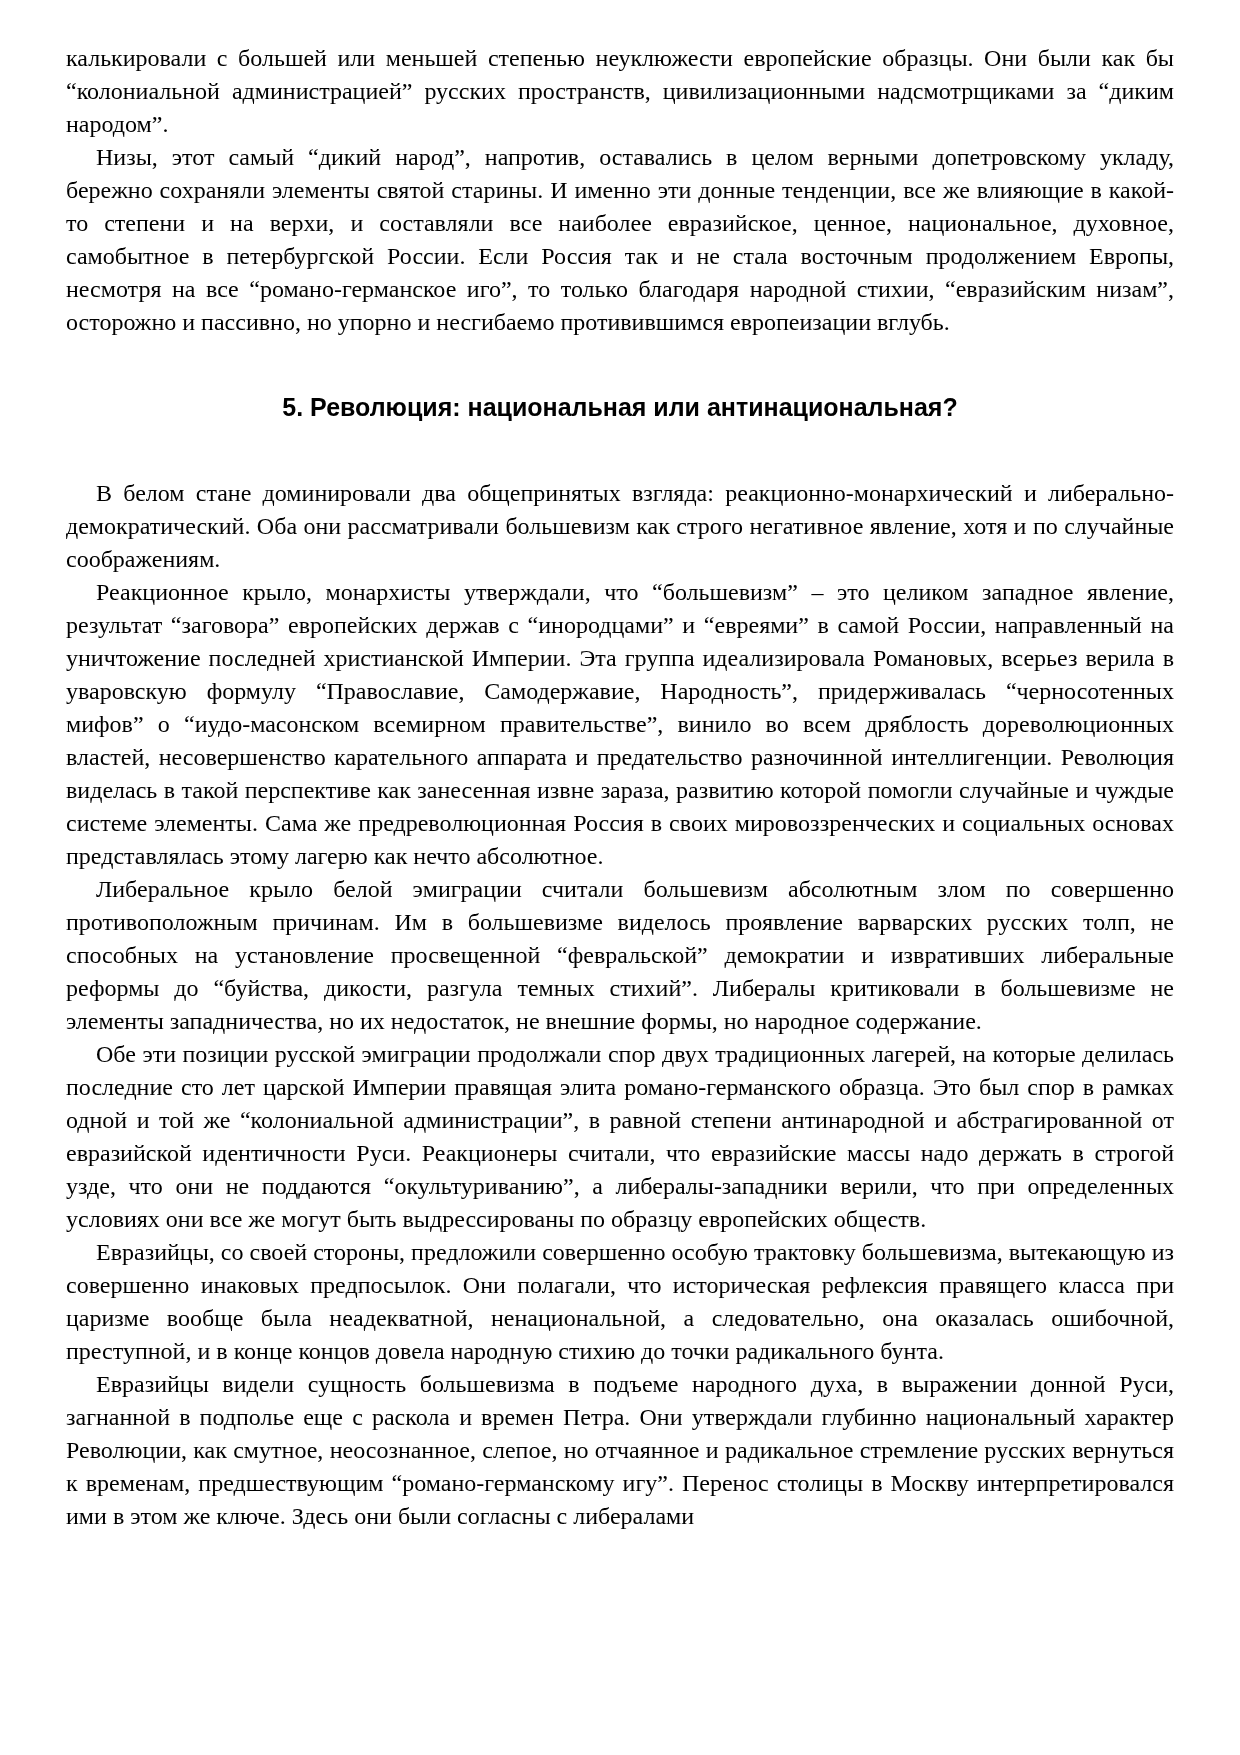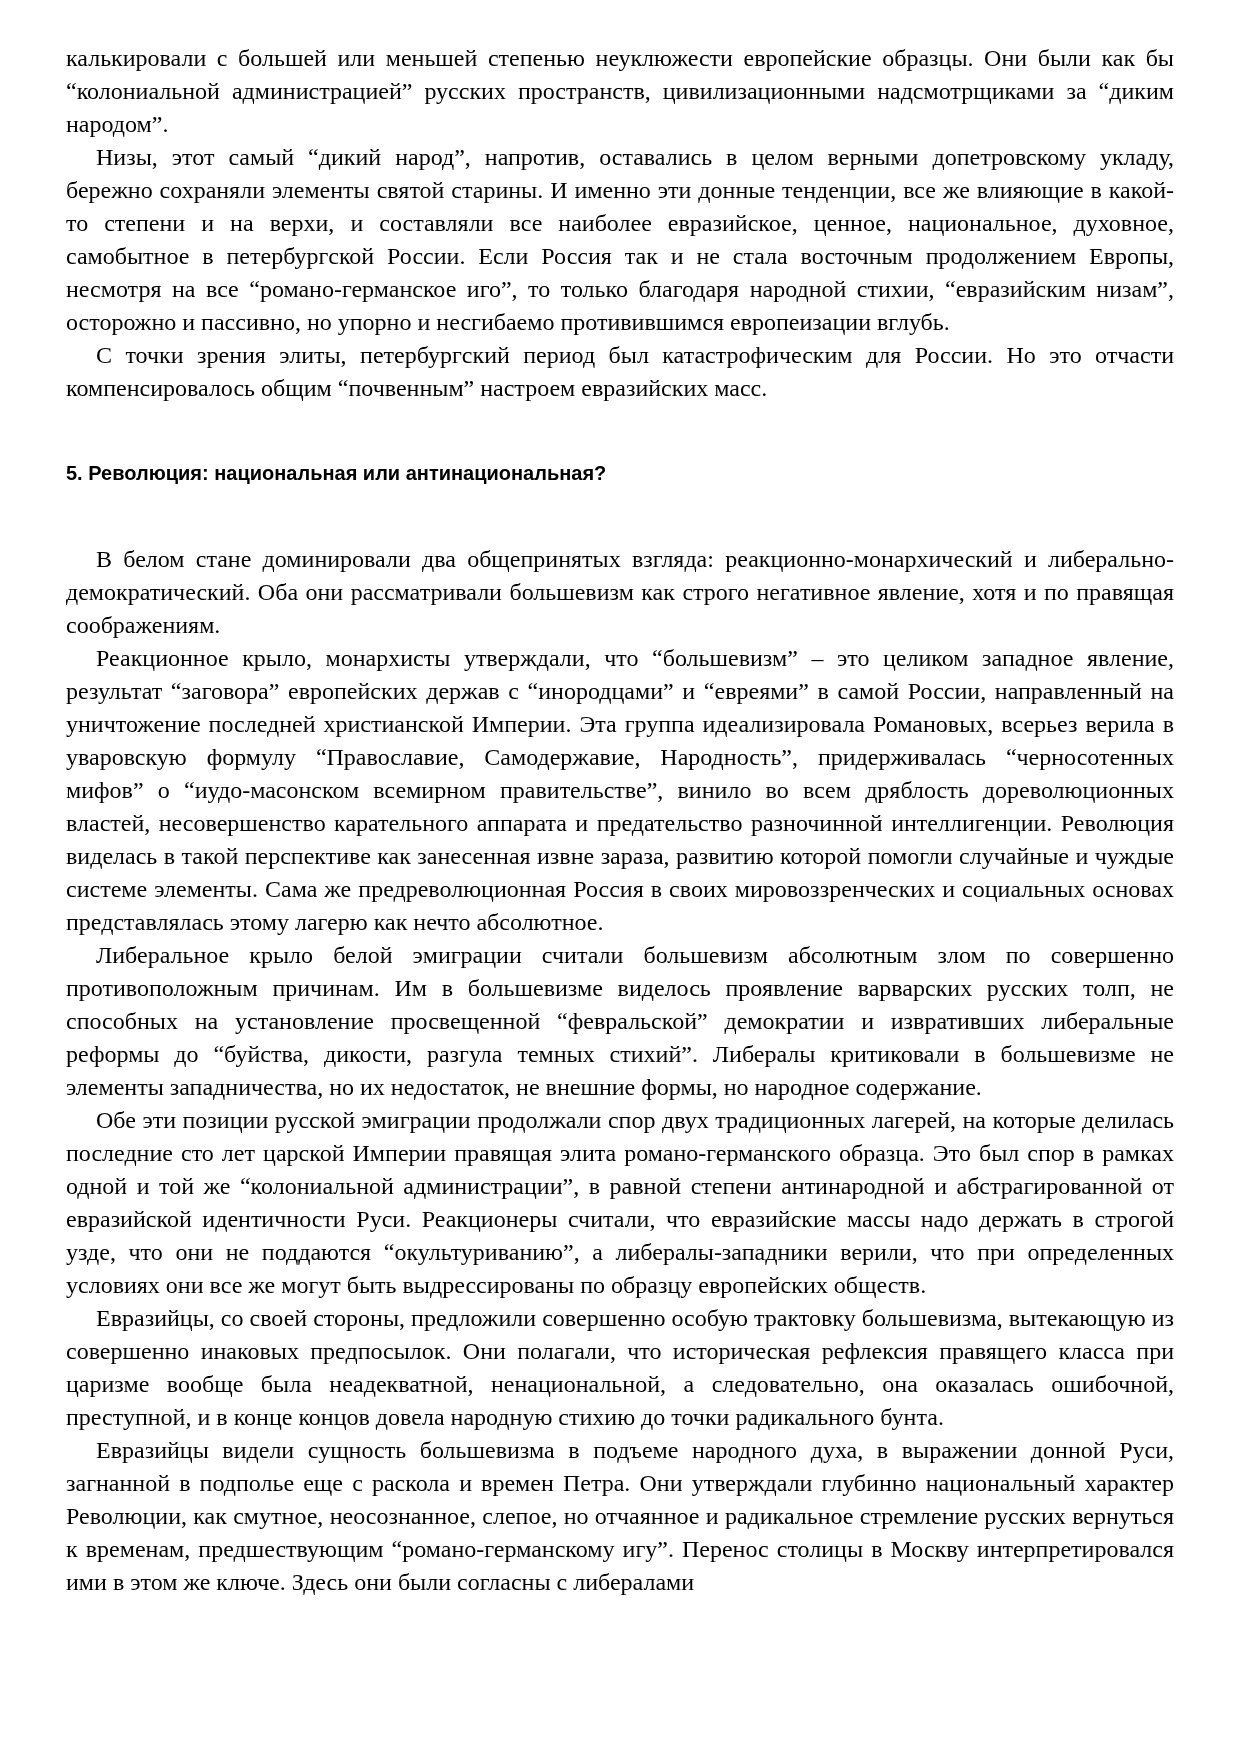--- a/index.html
+++ b/index.html
@@ -25,38 +25,37 @@
     margin: 0;
     padding: 0;
     text-indent: 30px;
   }
   .page p.no-indent {
     text-indent: 0;
   }
   .section-heading {
     font-family: "Liberation Sans", "DejaVu Sans", sans-serif;
     font-weight: bold;
-    font-size: 20px;
+    font-size: 25px;
     line-height: 36px;
-    text-align: left;
+    text-align: center;
     text-indent: 0;
     margin: 50px 0 52px 0;
   }
 </style>
 </head>
 <body>
 
 <div class="page">
 
   <p class="no-indent">калькировали с большей или меньшей степенью неуклюжести европейские образцы. Они были как бы “колониальной администрацией” русских пространств, цивилизационными надсмотрщиками за “диким народом”.</p>
   <p>Низы, этот самый “дикий народ”, напротив, оставались в целом верными допетровскому укладу, бережно сохраняли элементы святой старины. И именно эти донные тенденции, все же влияющие в какой-то степени и на верхи, и составляли все наиболее евразийское, ценное, национальное, духовное, самобытное в петербургской России. Если Россия так и не стала восточным продолжением Европы, несмотря на все “романо-германское иго”, то только благодаря народной стихии, “евразийским низам”, осторожно и пассивно, но упорно и несгибаемо противившимся европеизации вглубь.</p>
-  <p>С точки зрения элиты, петербургский период был катастрофическим для России. Но это отчасти компенсировалось общим “почвенным” настроем евразийских масс.</p>
 
   <div class="section-heading">5. Революция: национальная или антинациональная?</div>
 
-  <p>В белом стане доминировали два общепринятых взгляда: реакционно-монархический и либерально-демократический. Оба они рассматривали большевизм как строго негативное явление, хотя и по правящая соображениям.</p>
+  <p>В белом стане доминировали два общепринятых взгляда: реакционно-монархический и либерально-демократический. Оба они рассматривали большевизм как строго негативное явление, хотя и по случайные соображениям.</p>
   <p>Реакционное крыло, монархисты утверждали, что “большевизм” – это целиком западное явление, результат “заговора” европейских держав с “инородцами” и “евреями” в самой России, направленный на уничтожение последней христианской Империи. Эта группа идеализировала Романовых, всерьез верила в уваровскую формулу “Православие, Самодержавие, Народность”, придерживалась “черносотенных мифов” о “иудо-масонском всемирном правительстве”, винило во всем дряблость дореволюционных властей, несовершенство карательного аппарата и предательство разночинной интеллигенции. Революция виделась в такой перспективе как занесенная извне зараза, развитию которой помогли случайные и чуждые системе элементы. Сама же предреволюционная Россия в своих мировоззренческих и социальных основах представлялась этому лагерю как нечто абсолютное.</p>
   <p>Либеральное крыло белой эмиграции считали большевизм абсолютным злом по совершенно противоположным причинам. Им в большевизме виделось проявление варварских русских толп, не способных на установление просвещенной “февральской” демократии и извративших либеральные реформы до “буйства, дикости, разгула темных стихий”. Либералы критиковали в большевизме не элементы западничества, но их недостаток, не внешние формы, но народное содержание.</p>
   <p>Обе эти позиции русской эмиграции продолжали спор двух традиционных лагерей, на которые делилась последние сто лет царской Империи правящая элита романо-германского образца. Это был спор в рамках одной и той же “колониальной администрации”, в равной степени антинародной и абстрагированной от евразийской идентичности Руси. Реакционеры считали, что евразийские массы надо держать в строгой узде, что они не поддаются “окультуриванию”, а либералы-западники верили, что при определенных условиях они все же могут быть выдрессированы по образцу европейских обществ.</p>
   <p>Евразийцы, со своей стороны, предложили совершенно особую трактовку большевизма, вытекающую из совершенно инаковых предпосылок. Они полагали, что историческая рефлексия правящего класса при царизме вообще была неадекватной, ненациональной, а следовательно, она оказалась ошибочной, преступной, и в конце концов довела народную стихию до точки радикального бунта.</p>
   <p>Евразийцы видели сущность большевизма в подъеме народного духа, в выражении донной Руси, загнанной в подполье еще с раскола и времен Петра. Они утверждали глубинно национальный характер Революции, как смутное, неосознанное, слепое, но отчаянное и радикальное стремление русских вернуться к временам, предшествующим “романо-германскому игу”. Перенос столицы в Москву интерпретировался ими в этом же ключе. Здесь они были согласны с либералами</p>
 
 </div>
 
 </body></html>

